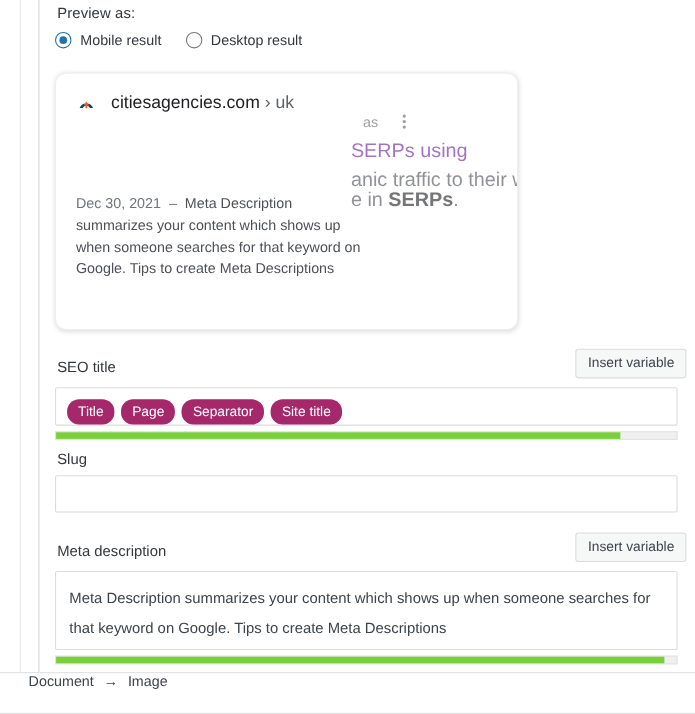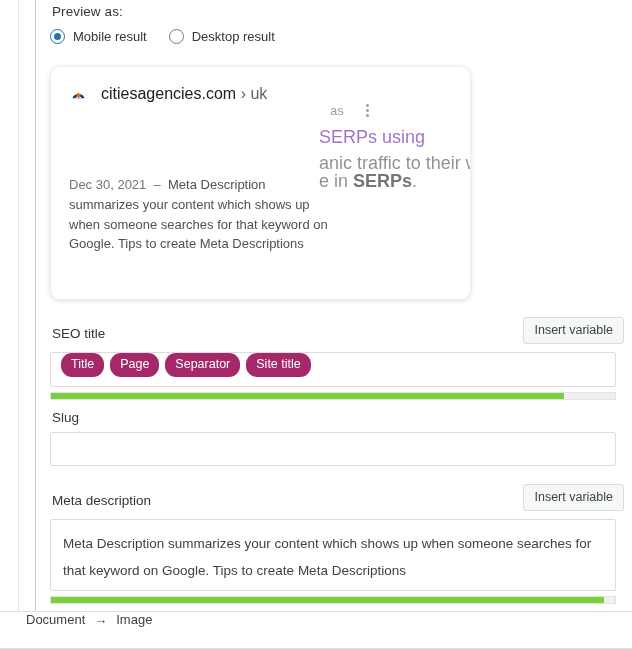--- a/index.html
+++ b/index.html
@@ -229,21 +229,21 @@
   
   #seo-title-label { left: 16px; top: 326px; }
   #seo-title-insert { top: 317px; }
   #seo-title-field {
     top: 352px;
     height: 35px;
     padding: 0 6px;
   }
   #variable-pills {
     display: flex;
-    align-items: flex-start;
+    align-items: flex-end;
     height: 33px;
     gap: 6px;
     padding-left: 4px;
   }
   .pill {
     background: #a4286a;
     color: #fff;
     font-size: 12.5px;
     line-height: 1;
     padding: 5px 10px 6px;

